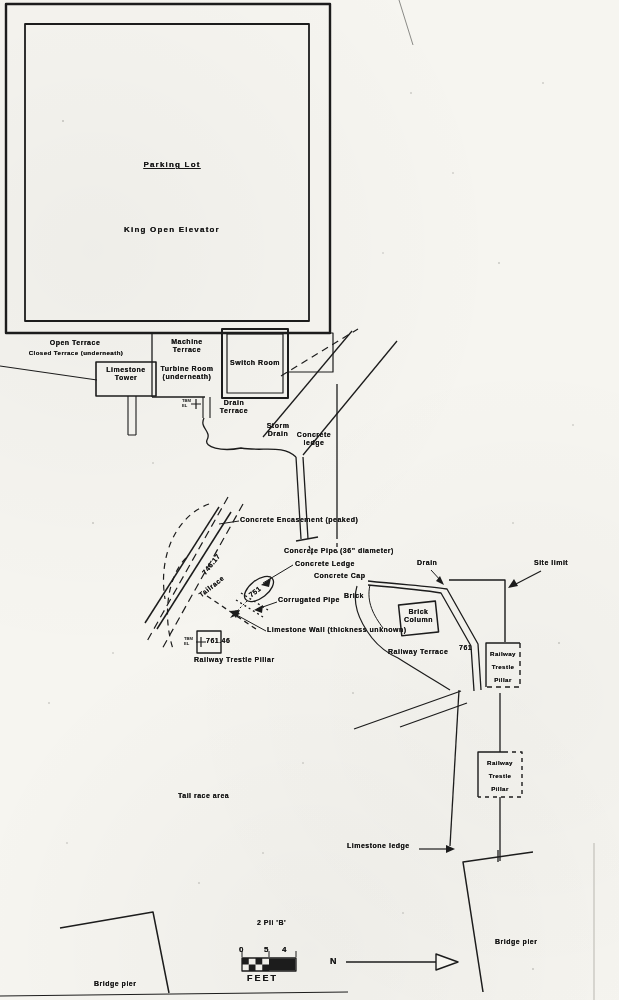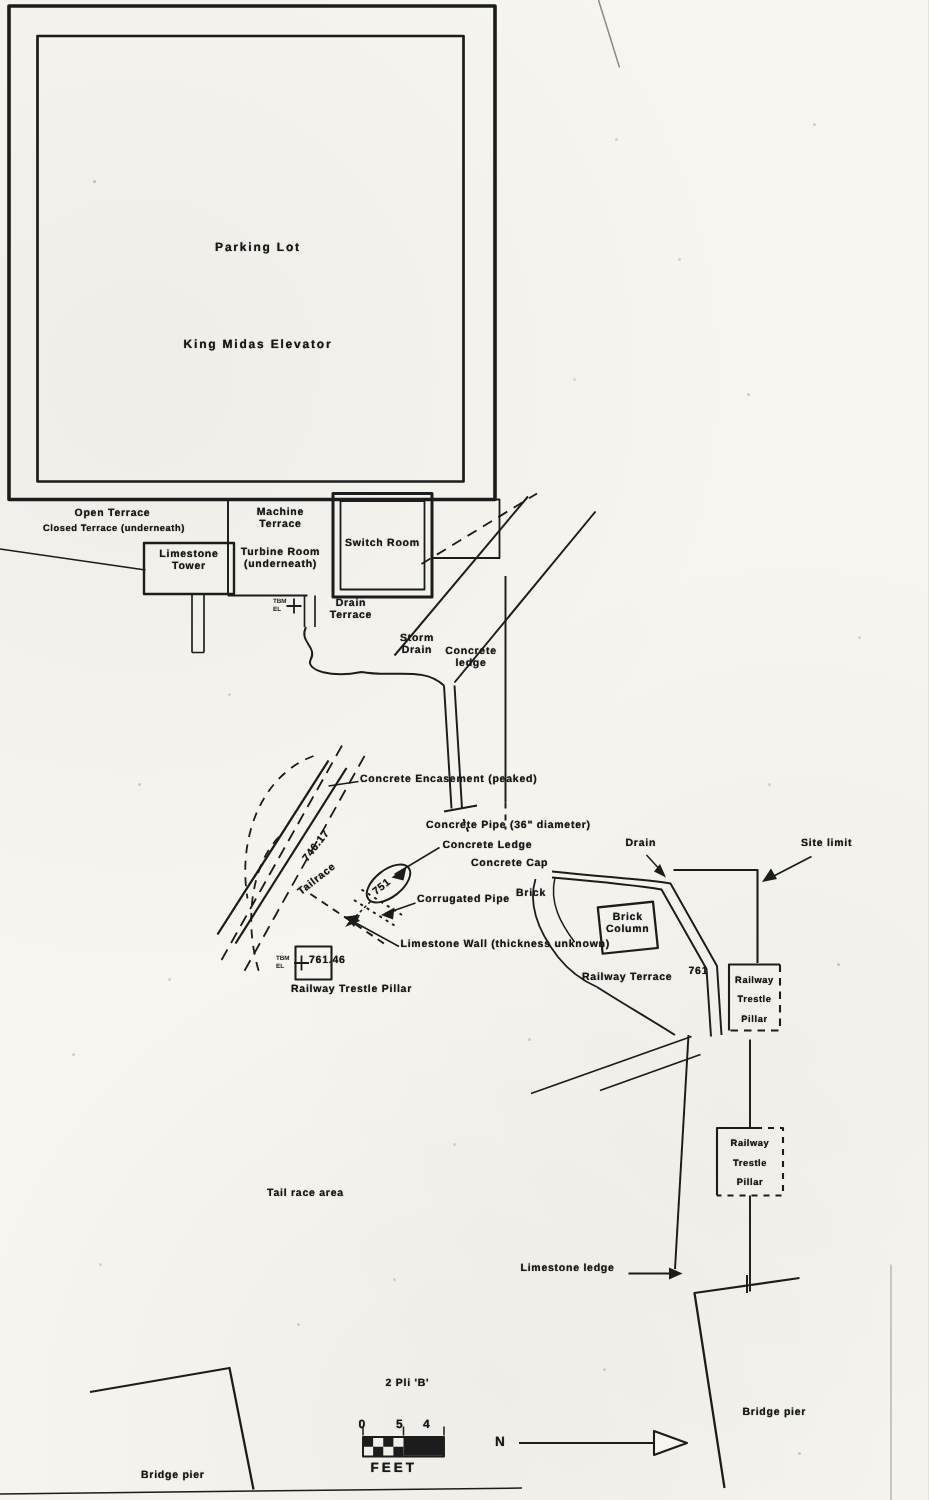--- a/index.html
+++ b/index.html
@@ -170,22 +170,22 @@
         <rect x="269" y="958.5" width="26.5" height="12"></rect>
       </g>
     </g>
 
     <g stroke-width="1.3">
       <path d="M346,962 H436"></path>
       <polygon points="436,954 458,962 436,970" fill="#f6f5f0" stroke="#1c1c1c" stroke-width="1.4"></polygon>
     </g>
   </svg>
 
-  <div class="lbl lbl-lg ctr" style="left:102px;top:160px;width:140px;">Parking Lot</div>
-  <div class="lbl lbl-lg ctr" style="left:102px;top:225px;width:140px;">King Midas Elevator</div>
+  <div class="lbl lbl-lg ctr" style="left:102px;top:160px;width:140px;text-decoration:underline;">Parking Lot</div>
+  <div class="lbl lbl-lg ctr" style="left:102px;top:225px;width:140px;">King Open Elevator</div>
 
   <div class="lbl ctr" style="left:0px;top:339px;width:150px;">Open Terrace</div>
   <div class="lbl lbl-sm ctr" style="left:0px;top:349px;width:152px;">Closed Terrace (underneath)</div>
 
   <div class="box-text ctr" style="left:152px;top:338px;width:70px;">
     <div class="lbl" style="position:static;">Machine</div>
     <div class="lbl" style="position:static;">Terrace</div>
   </div>
   <div class="box-text ctr" style="left:152px;top:365px;width:70px;">
     <div class="lbl" style="position:static;">Turbine Room</div>

